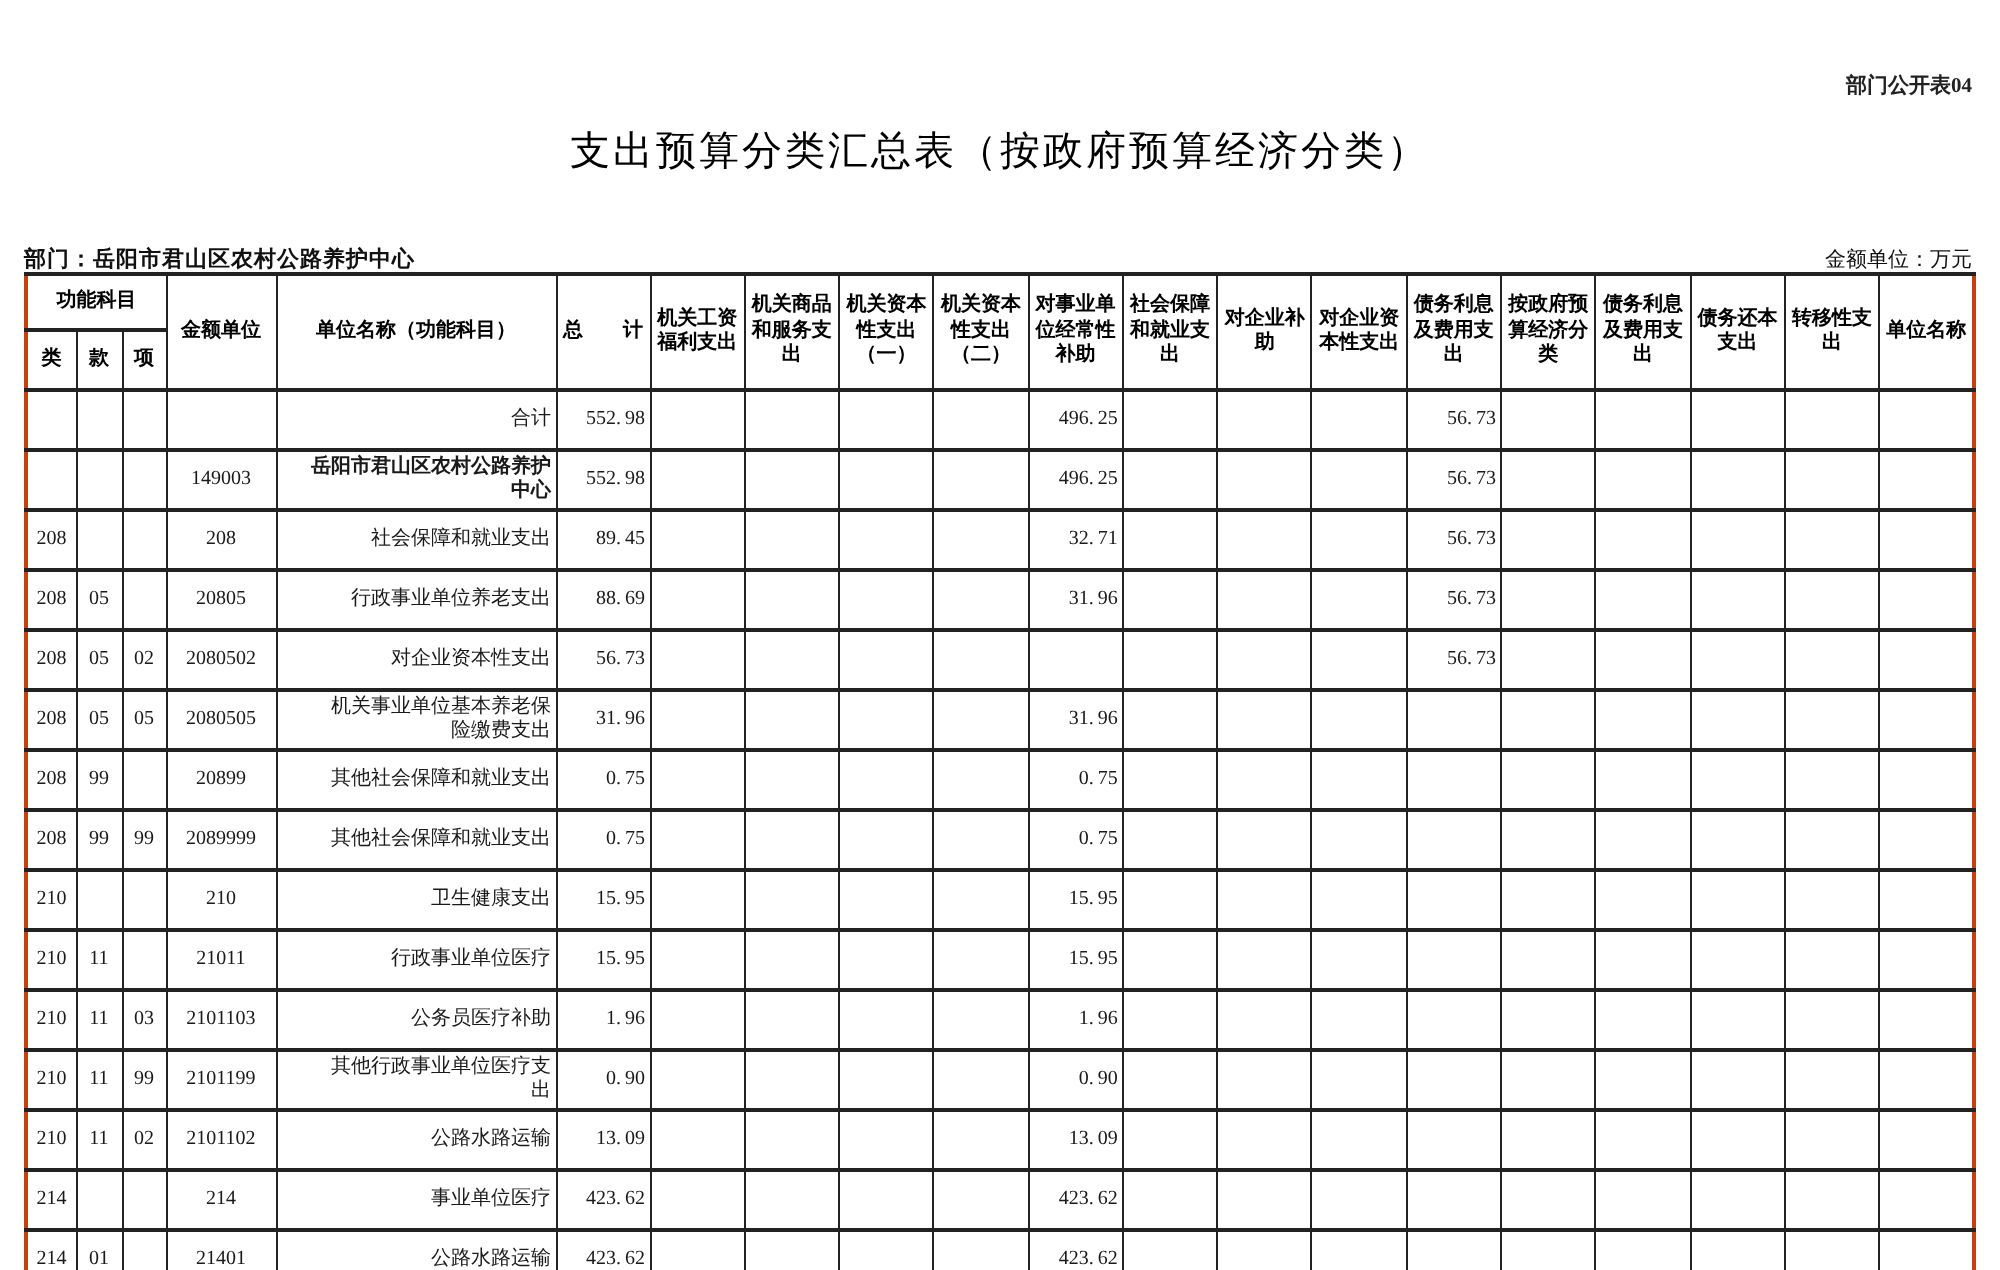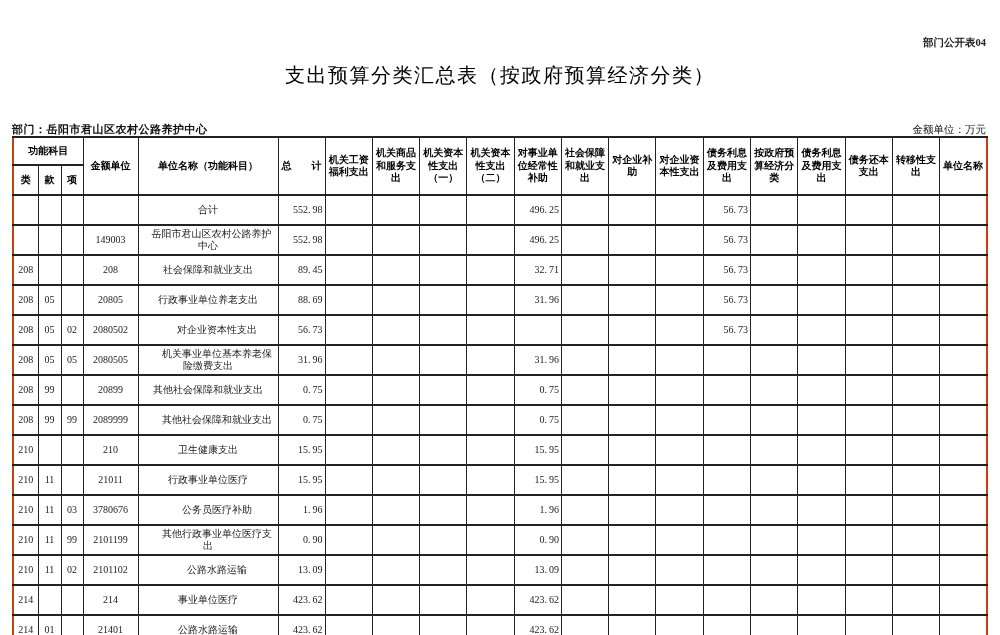--- a/index.html
+++ b/index.html
@@ -73,22 +73,22 @@
     color: #000;
   }
   table.budget thead tr.sub th { height: 30px; }
   table.budget td {
     height: 30px;
     padding: 1px 2px;
     color: #1a1a1a;
   }
   td.center { text-align: center; }
   td.code { text-align: center; padding-left: 3px; }
-  td.name { text-align: center; padding-left: 2px; line-height: 1.2; }
-  td.name.indent-1 { text-indent: 7px; }
+  td.name { text-align: right; padding-left: 2px; line-height: 1.2; }
+  td.name.indent-1 { text-indent: 7px; font-weight: bold; }
   td.name.indent-2 { text-indent: 18px; }
   td.num { text-align: right; padding-right: 3px; white-space: nowrap; }
 </style>
 </head>
 <body>
 
 <div class="page">
   <div class="doc-number">部门公开表04</div>
   <div class="page-title">支出预算分类汇总表（按政府预算经济分类）</div>
   <div class="meta-row">
@@ -364,21 +364,21 @@
           <td class="num"></td>
           <td class="num"></td>
           <td class="num"></td>
           <td class="num"></td>
           <td class="num"></td>
         </tr>
         <tr>
           <td class="center">210</td>
           <td class="center">11</td>
           <td class="center">03</td>
-          <td class="code">3780676</td>
+          <td class="code">2101103</td>
           <td class="name indent-2">公务员医疗补助</td>
           <td class="num">1. 96</td>
           <td class="num"></td>
           <td class="num"></td>
           <td class="num"></td>
           <td class="num"></td>
           <td class="num">1. 96</td>
           <td class="num"></td>
           <td class="num"></td>
           <td class="num"></td>

